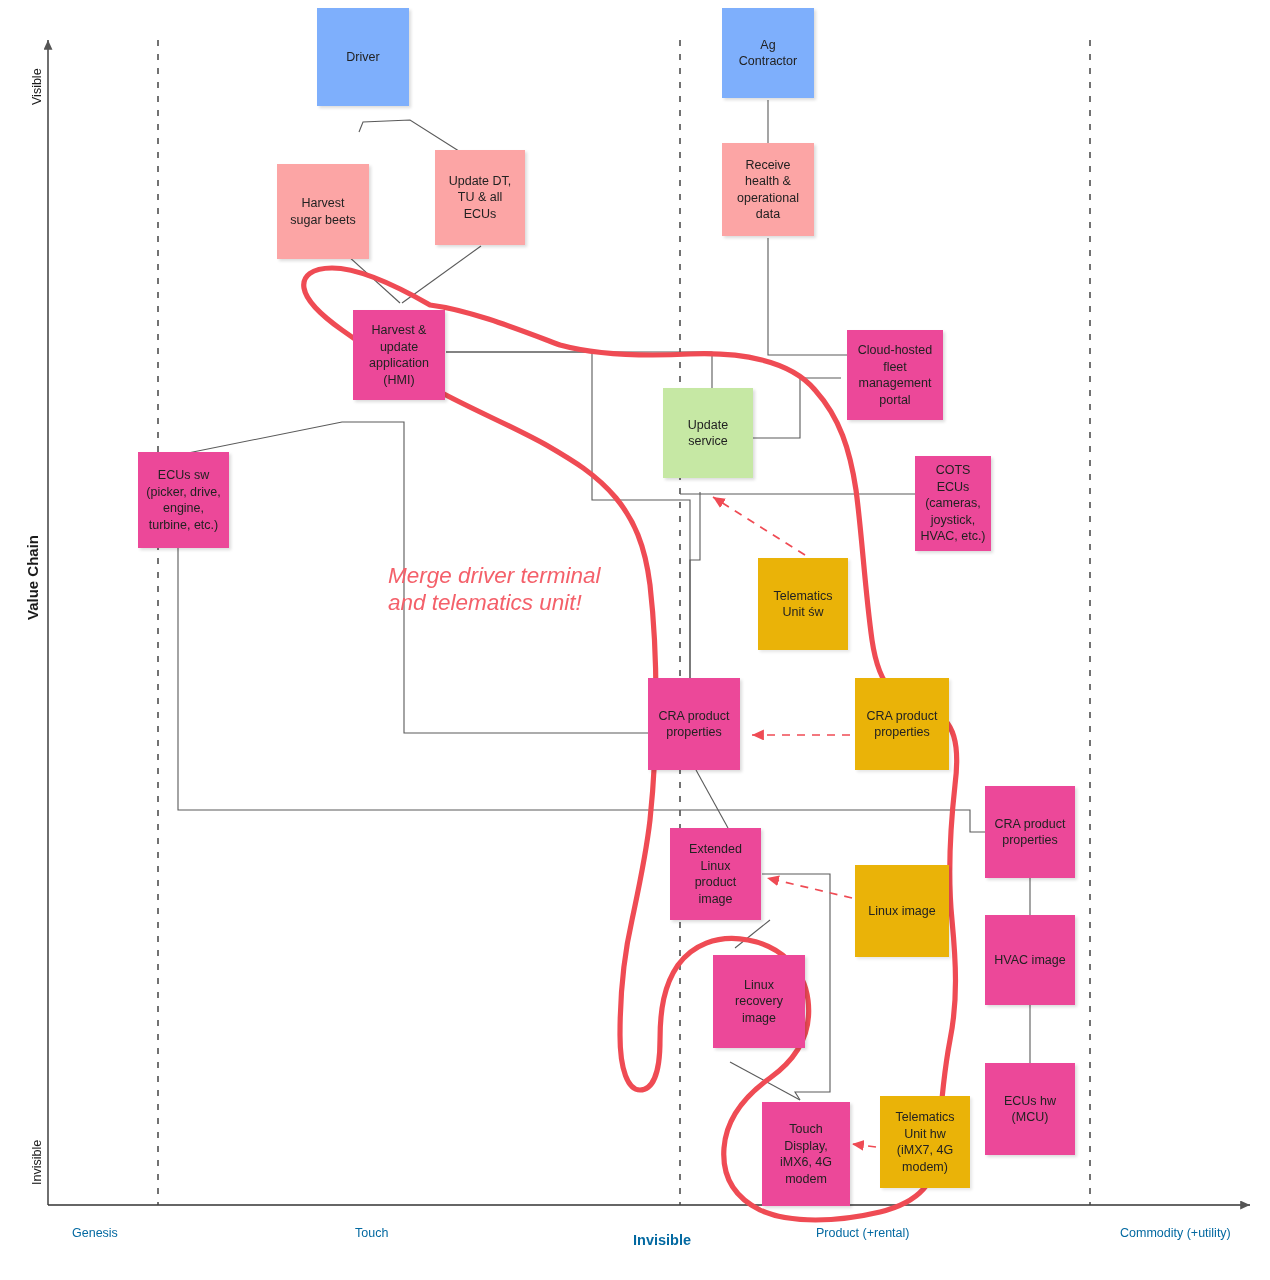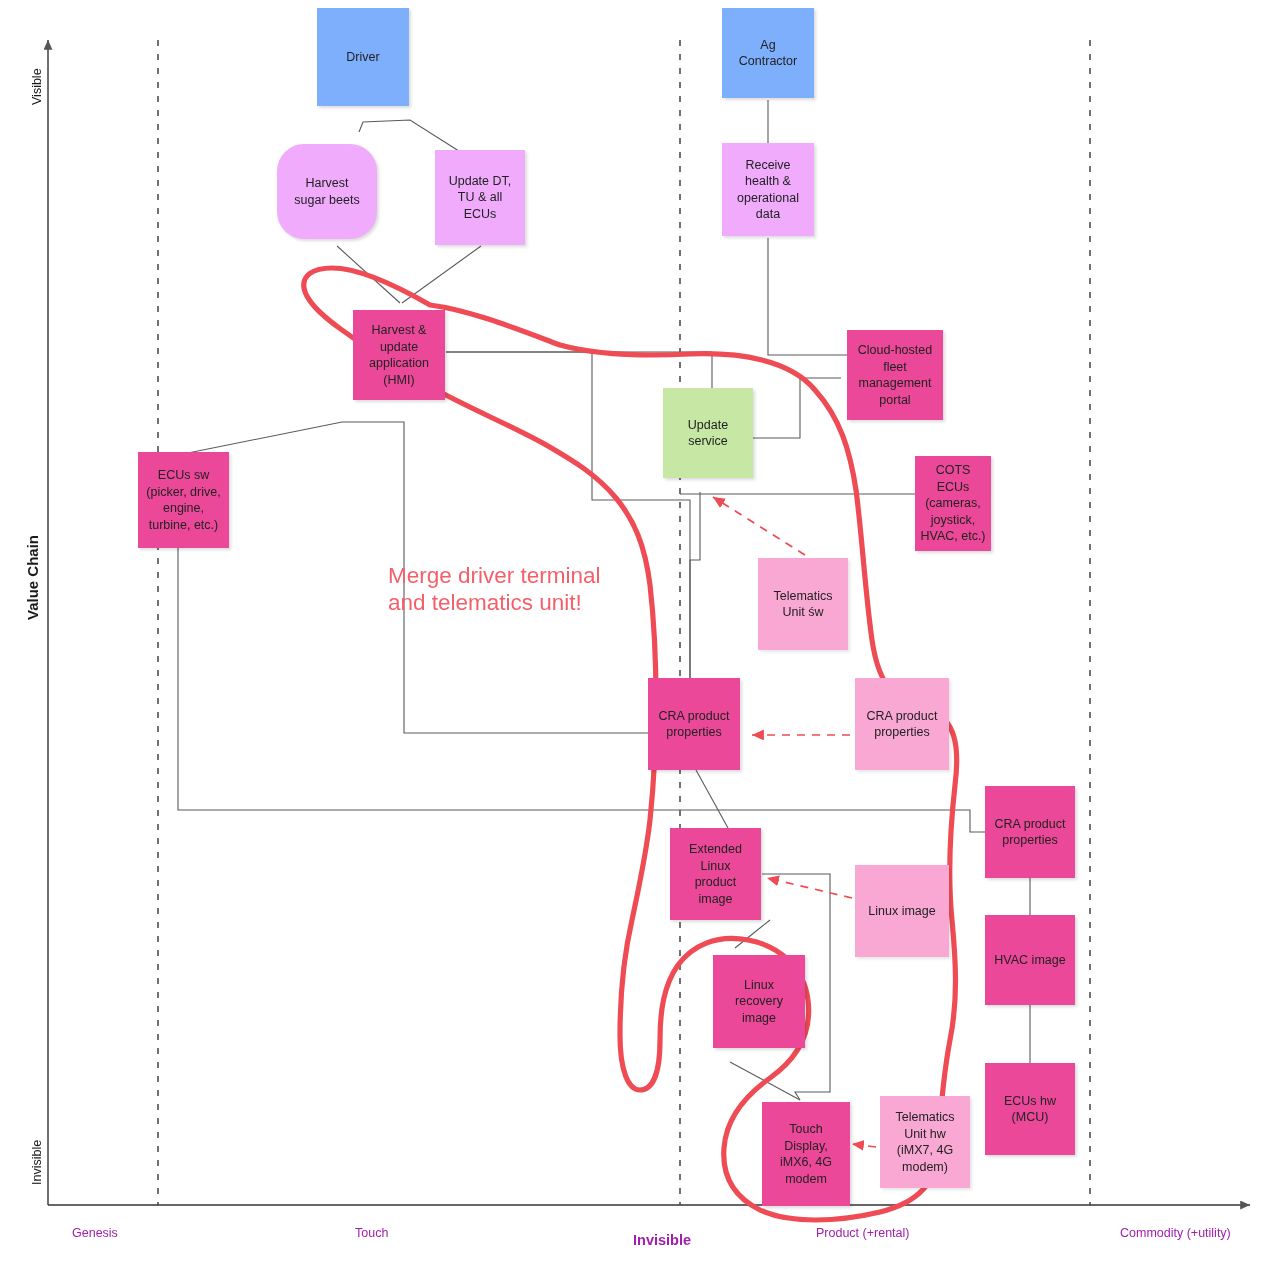--- a/index.html
+++ b/index.html
@@ -33,29 +33,29 @@
     justify-content: center;
     text-align: center;
     font-size: 12.5px;
     line-height: 1.32;
     color: #222222;
     padding: 3px 5px;
     box-shadow: 2px 2px 3px rgba(0,0,0,0.14);
     font-family: "Liberation Sans", sans-serif;
   }
   .node.user   { background: #7eaffc; }
-  .node.need   { background: #f0abfc; }
+  .node.need   { background: #fca5a5; }
   .node.comp   { background: #ec4899; }
   .node.svc    { background: #c6e8a4; }
-  .node.ghost  { background: #f9a8d4; box-shadow: 2px 2px 3px rgba(0,0,0,0.10); }
+  .node.ghost  { background: #eab308; box-shadow: 2px 2px 3px rgba(0,0,0,0.10); }
 
   .axis-label {
     position: absolute;
     font-size: 12.5px;
-    color: #a21caf;
+    color: #0369a1;
     font-family: "Liberation Sans", sans-serif;
     white-space: nowrap;
   }
   .axis-label.bold { font-weight: bold; font-size: 14.5px; }
   .vlabel {
     position: absolute;
     font-size: 12.5px;
     color: #1a1a1a;
     transform-origin: 0 0;
     transform: rotate(-90deg);
@@ -63,20 +63,21 @@
     font-family: "Liberation Sans", sans-serif;
   }
   .vlabel.big { font-weight: bold; font-size: 15px; }
   .annotation {
     position: absolute;
     color: #f4606a;
     font-size: 22.5px;
     line-height: 1.22;
     font-family: "Liberation Sans", sans-serif;
     white-space: pre-line;
+    font-style: italic;
   }
 </style>
 </head>
 <body>
 
 <div id="map">
 
   <svg id="svg-layer" viewBox="0 0 1270 1280">
     <defs>
       <marker id="arrow-red" markerWidth="9" markerHeight="9" refX="7" refY="3.2" orient="auto">
@@ -162,21 +163,21 @@
   </svg>
 
   <div id="nodes">
       <div class="node user" style="left: 317px; top: 8px; width: 92px; height: 98px;">
         <span style="white-space: pre-line;">Driver</span>
       </div>
       <div class="node user" style="left: 722px; top: 8px; width: 92px; height: 90px;">
         <span style="white-space: pre-line;">Ag
 Contractor</span>
       </div>
-      <div class="node need" style="left: 277px; top: 144px; width: 100px; height: 95px; border-radius: 27px;">
+      <div class="node need" style="left: 277px; top: 164px; width: 92px; height: 95px;">
         <span style="white-space: pre-line;">Harvest
 sugar beets</span>
       </div>
       <div class="node need" style="left: 435px; top: 150px; width: 90px; height: 95px;">
         <span style="white-space: pre-line;">Update DT,
 TU &amp; all ECUs</span>
       </div>
       <div class="node need" style="left: 722px; top: 143px; width: 92px; height: 93px;">
         <span style="white-space: pre-line;">Receive
 health &amp;

